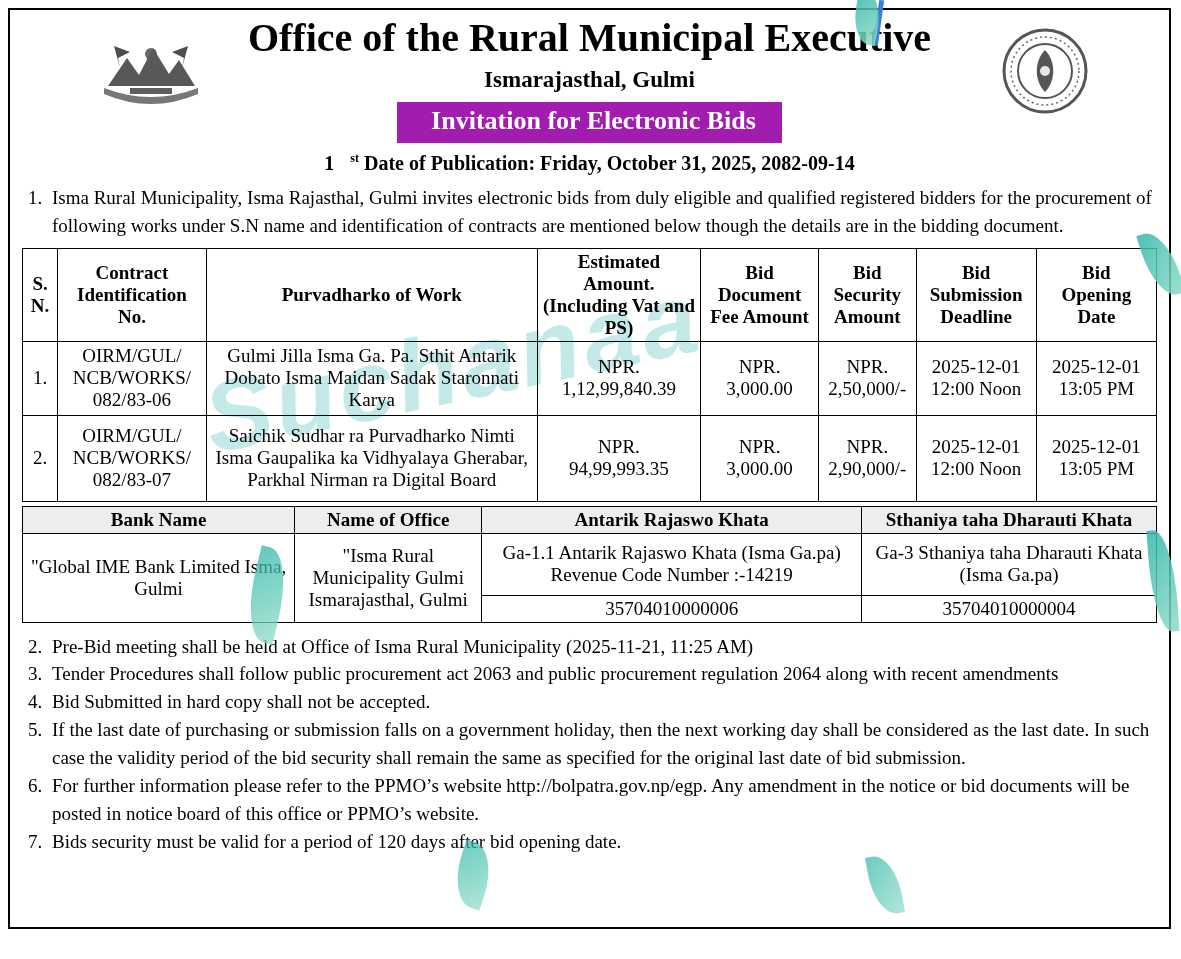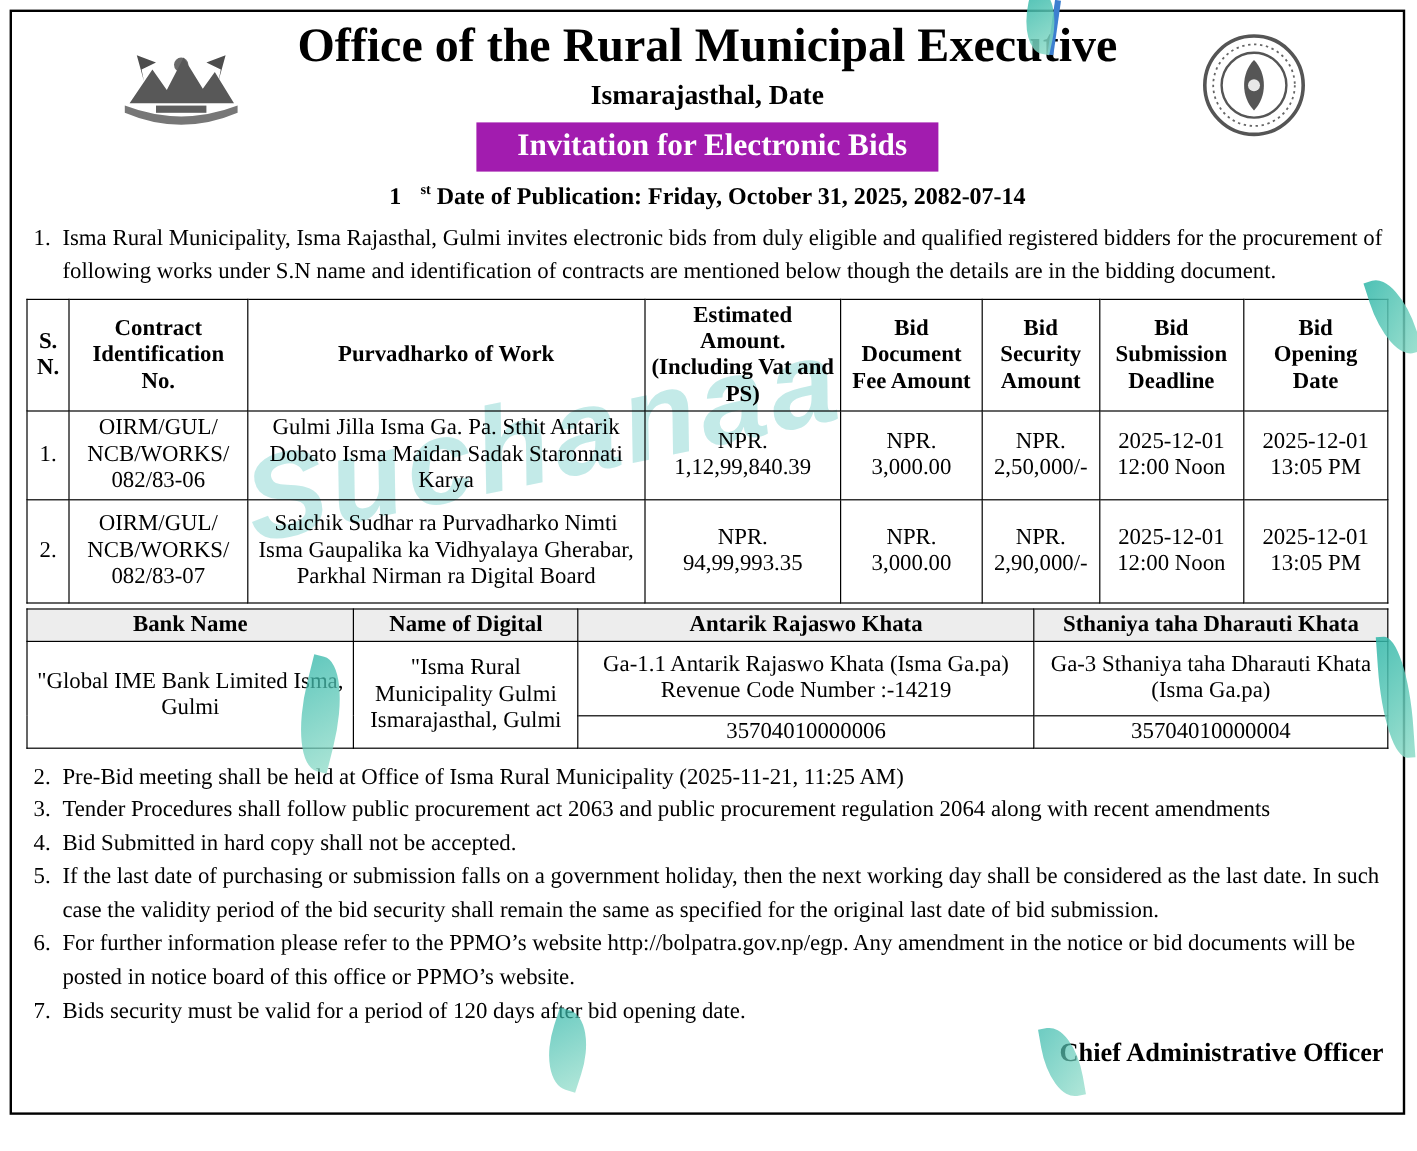--- a/index.html
+++ b/index.html
@@ -99,25 +99,25 @@
       <div class="logo-right">
         <svg width="100" height="90" viewBox="0 0 100 90">
           <circle cx="50" cy="45" r="41" fill="none" stroke="#555" stroke-width="3"></circle>
           <circle cx="50" cy="45" r="34" fill="none" stroke="#666" stroke-width="1.5" stroke-dasharray="2 3"></circle>
           <circle cx="50" cy="45" r="27" fill="none" stroke="#555" stroke-width="2"></circle>
           <path d="M50 24 C39 35 39 55 50 66 C61 55 61 35 50 24 Z" fill="#565656"></path>
           <circle cx="50" cy="45" r="5" fill="#e8e8e8"></circle>
         </svg>
       </div>
       <div class="subtitle">Office of the Rural Municipal Executive</div>
-      <div class="location">Ismarajasthal, Date</div>
+      <div class="location">Ismarajasthal, Gulmi</div>
       <div class="banner-wrap">
         <div class="banner">Invitation for Electronic Bids</div>
       </div>
-      <div class="pubdate"><span>1</span><sup>st</sup><span> Date of Publication: Friday, October 31, 2025, 2082-07-14</span></div>
+      <div class="pubdate"><span>1</span><sup>st</sup><span> Date of Publication: Friday, October 31, 2025, 2082-09-14</span></div>
     </div>
 
     <div class="item intro">
       <span class="num">1.</span>
       <span class="txt">Isma Rural Municipality, Isma Rajasthal, Gulmi invites electronic bids from duly eligible and qualified registered bidders for the procurement of following works under  S.N name and identification of contracts are mentioned below though the details are in the bidding document.</span>
     </div>
 
     <table class="bids">
       <colgroup>
         <col style="width:3.1%">
@@ -195,21 +195,21 @@
     <table class="bank">
       <colgroup>
         <col style="width:24%">
           <col style="width:16.5%">
           <col style="width:33.5%">
           <col style="width:26%">
       </colgroup>
       <thead>
         <tr>
           <th>Bank Name</th>
-          <th>Name of Digital</th>
+          <th>Name of Office</th>
           <th>Antarik Rajaswo Khata</th>
           <th>Sthaniya taha Dharauti Khata</th>
         </tr>
       </thead>
       <tbody>
         <tr class="detail">
           <td rowspan="2">"Global IME Bank Limited Isma, Gulmi</td>
           <td rowspan="2">"Isma Rural Municipality Gulmi Ismarajasthal, Gulmi</td>
           <td>Ga-1.1 Antarik Rajaswo Khata  (Isma Ga.pa)
 Revenue Code Number  :-14219</td>
@@ -242,21 +242,20 @@
       <div class="item">
         <span class="num">6.</span>
         <span class="txt">For further information please refer to the PPMO’s website http://bolpatra.gov.np/egp. Any amendment in the notice or bid documents will be posted in notice board of this office or PPMO’s website.</span>
       </div>
       <div class="item">
         <span class="num">7.</span>
         <span class="txt">Bids security must be valid for a period of 120 days after bid opening date.</span>
       </div>
     </div>
 
-    <div class="signature">Chief Administrative Officer</div>
   </div>
 </div>
 
 <div class="source">Source: Madhyanha</div>
 
 <div class="streak-top"></div>
 <div class="leaf leaf-top"></div>
 <div class="leaf leaf-right1"></div>
 <div class="leaf leaf-right2"></div>
 <div class="leaf leaf-mid"></div>

